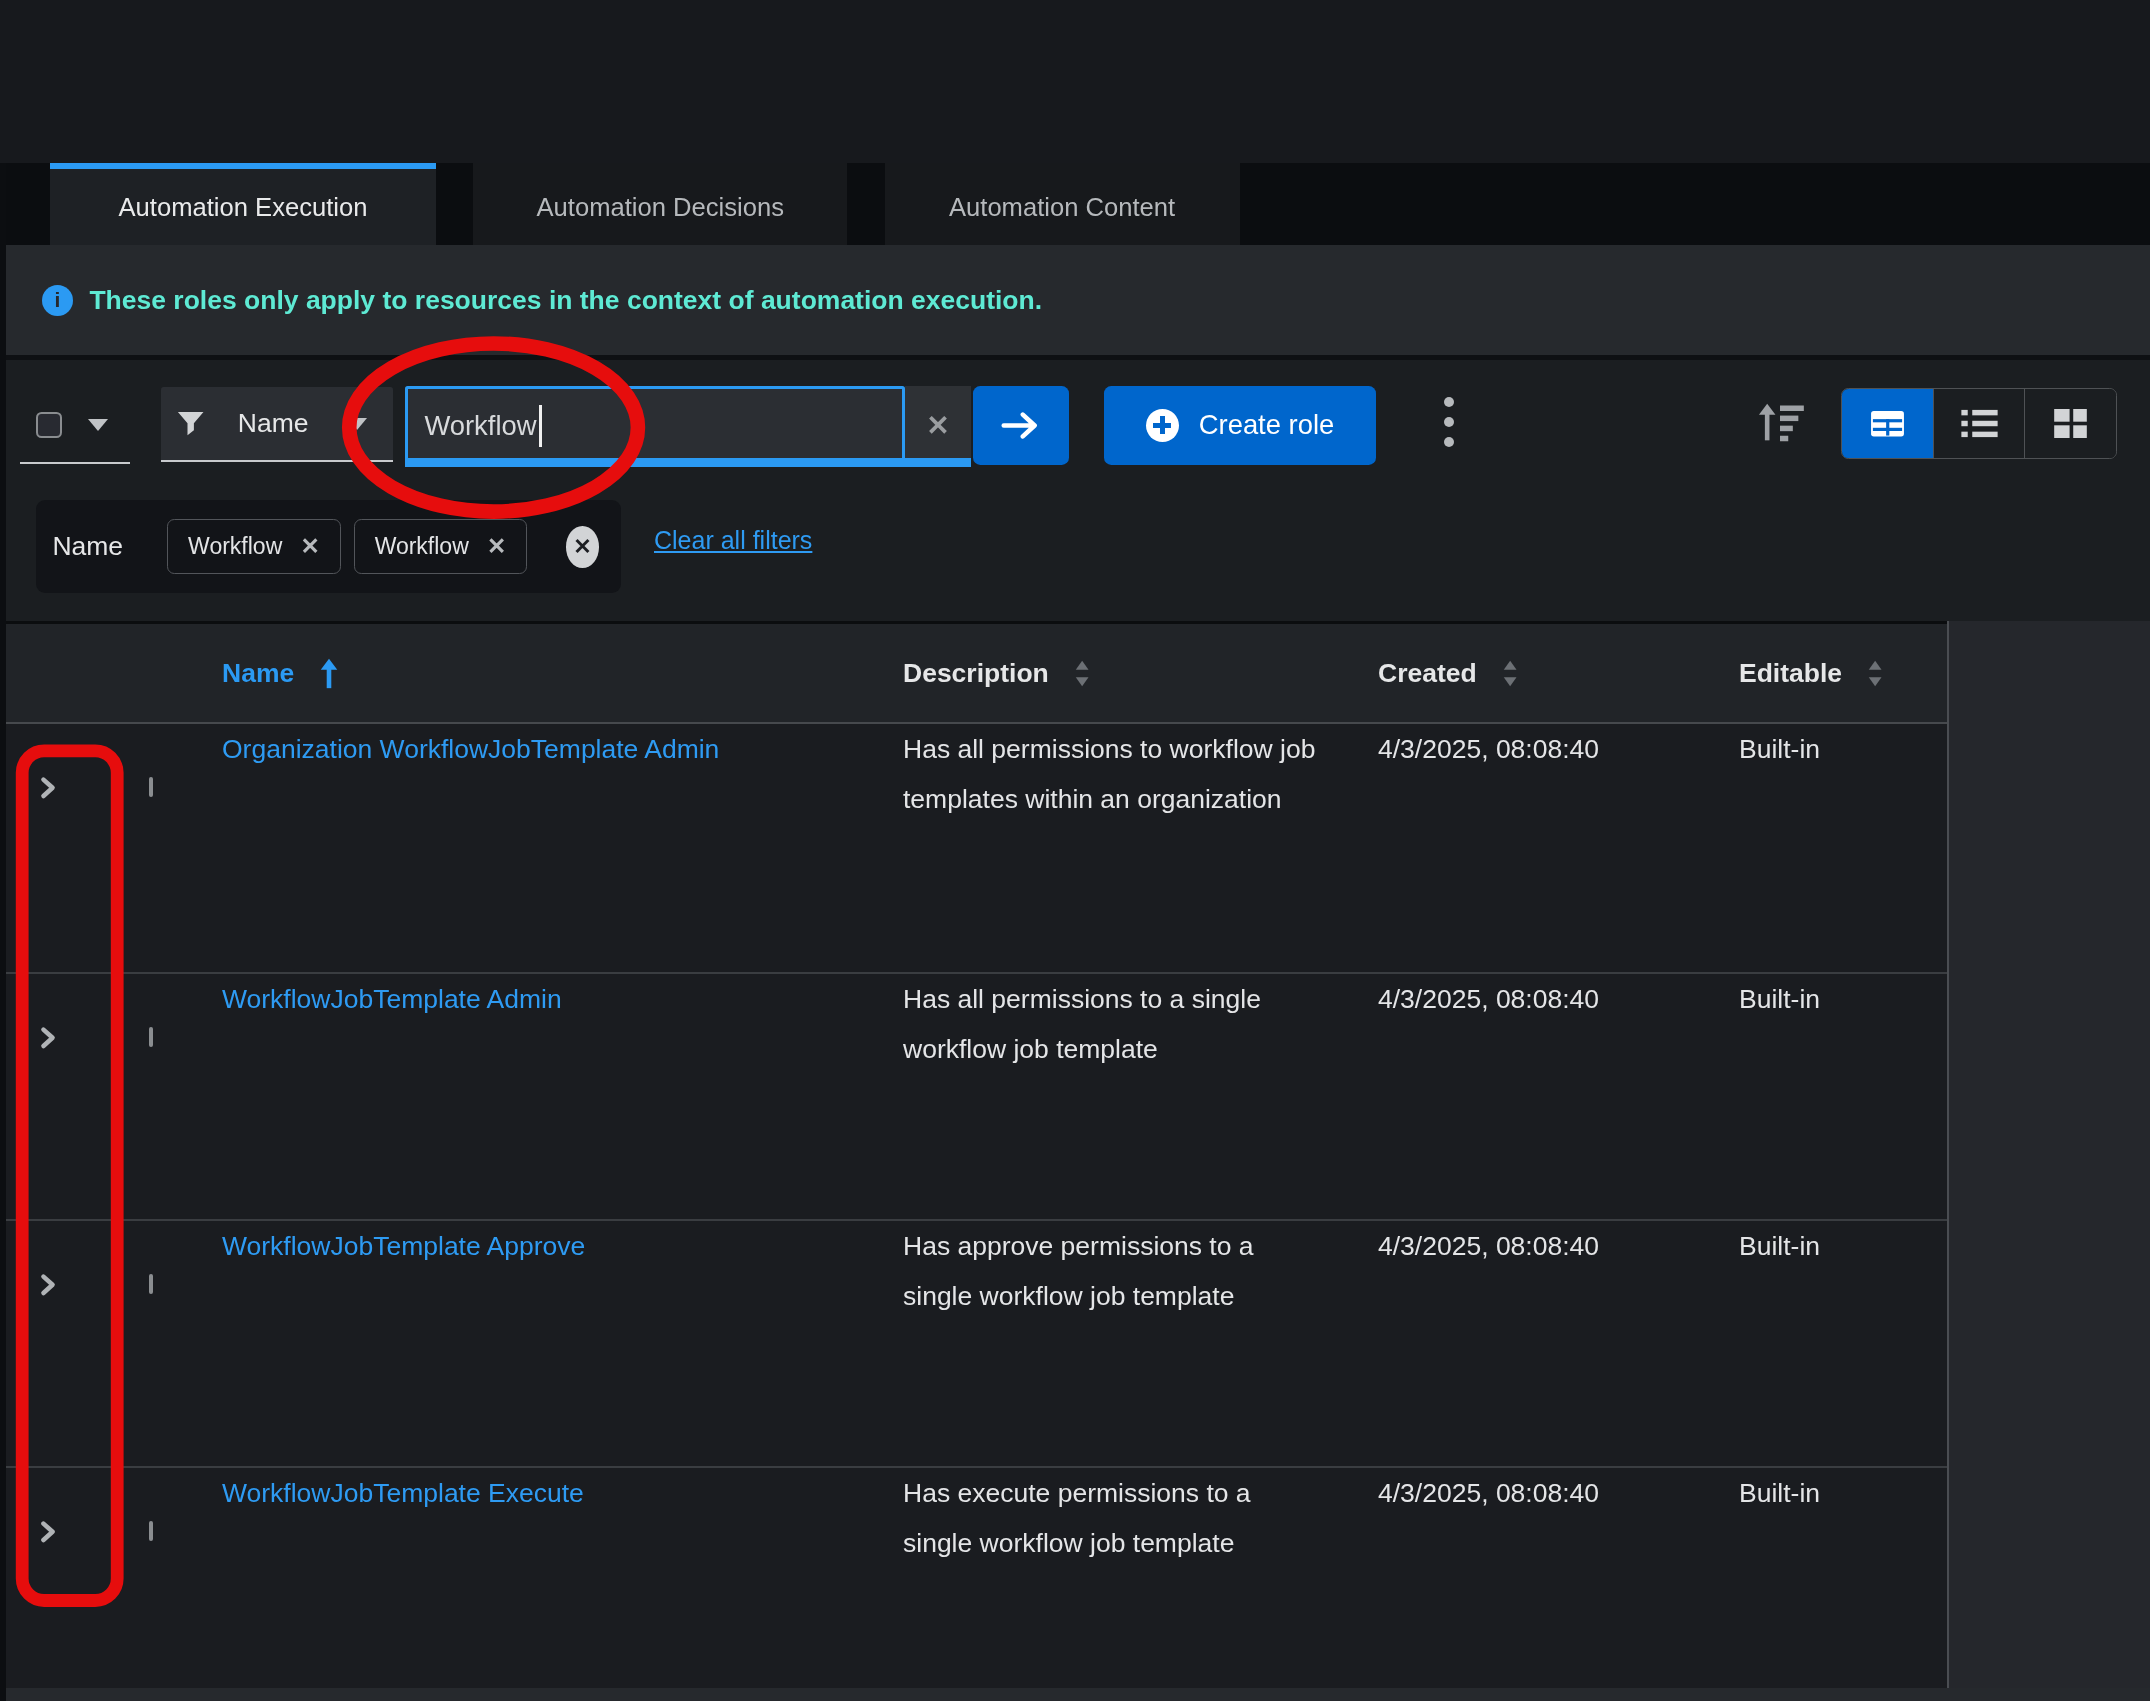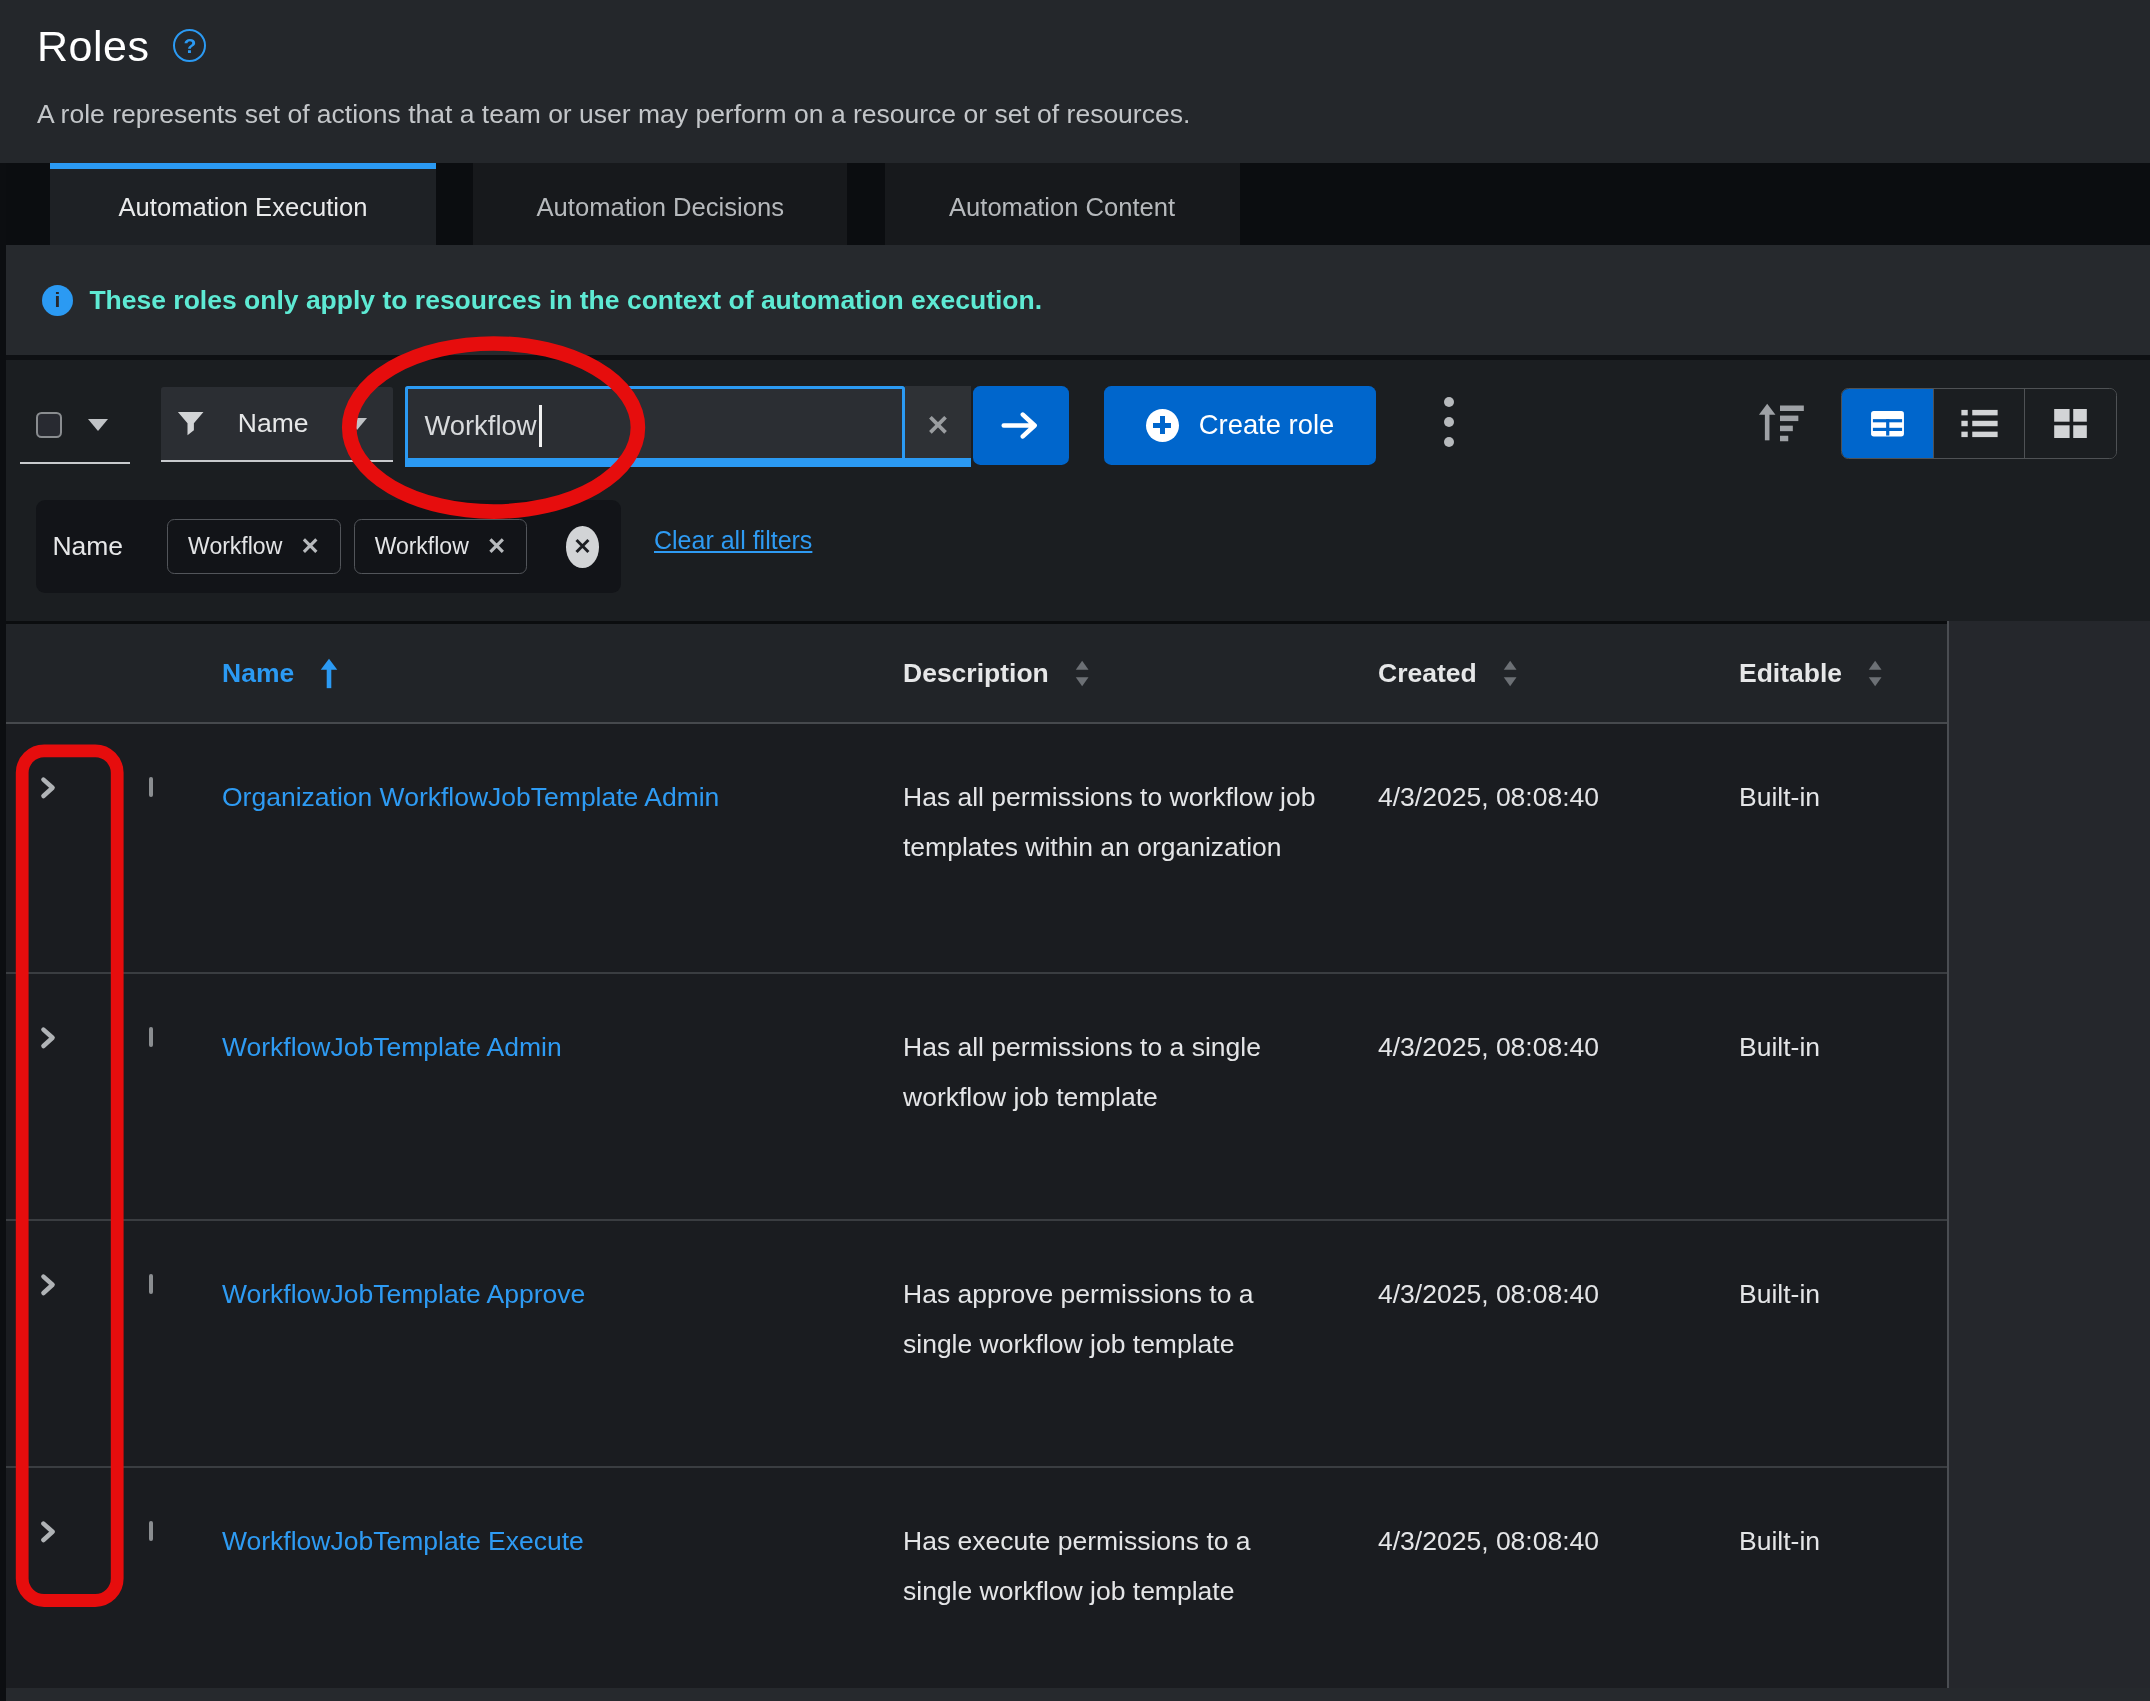--- a/index.html
+++ b/index.html
@@ -97,21 +97,21 @@
   
   .table-section { position:absolute; left:0; top:621px; width:2151px; bottom:0; background:#1a1c20; border-top:3.7px solid #0b0d0f; }
   .grid-row { display:grid; grid-template-columns:96px 96px 690px 475px 361px 230px 203px; }
   .thead { height:100px; background:#212428; border-bottom:2.7px solid #46494d; align-items:center; }
   .th { font-size:26.5px; font-weight:700; color:#e6e7e8; display:flex; align-items:center; gap:24px; }
   .th.sorted { color:#2b9af3; }
   .col-name { padding-left:30px; }
   .col-desc, .col-created, .col-editable { padding-left:21px; }
 
   .trow { border-bottom:2.7px solid #3a3d41; }
-  .trow .cell { padding-top:48px; font-size:26.5px; line-height:50px; color:#e4e5e7; }
+  .trow .cell { font-size:26.5px; line-height:50px; color:#e4e5e7; }
   .row-link { color:#2e9bf3; text-decoration:none; font-size:26.5px; }
   .desc-text { display:block; max-width:420px; }
   .expand-cell { display:flex; justify-content:center; padding-top:51px; }
   .check-cell { padding-top:55px; padding-left:53px; }
   .actions-cell { display:flex; align-items:flex-start; gap:68px; padding:48px 0 0 38px; }
 
   .r1 { height:250px; } .r2 { height:247px; } .r3 { height:247px; } .r4 { height:243px; border-bottom:none; }
 
   .actions-band { position:absolute; left:1949px; top:621px; width:202px; bottom:0; background:#25272c; }
   .col-divider { position:absolute; left:1947px; top:621px; width:1.8px; bottom:0; background:#4a4d52; }
@@ -121,27 +121,20 @@
   
   .annotation-overlay { position:absolute; inset:0; pointer-events:none; z-index:60; }
 
   svg { display:block; }
 </style>
 </head>
 <body>
 
 <div class="stage">
 
-  <header class="page-header">
-    <div class="page-title-row">
-      <h1 class="page-title">Roles</h1>
-      <span class="help-icon">?</span>
-    </div>
-    <div class="page-subtitle">A role represents set of actions that a team or user may perform on a resource or set of resources.</div>
-  </header>
 
   <nav class="tab-strip">
     <div class="tab-spacer"></div>
     <div class="tab active" style="width:386px">Automation Execution</div>
     <div class="tab-gap"></div>
     <div class="tab" style="width:374px">Automation Decisions</div>
     <div class="tab-gap"></div>
     <div class="tab" style="width:355px">Automation Content</div>
   </nav>
 

